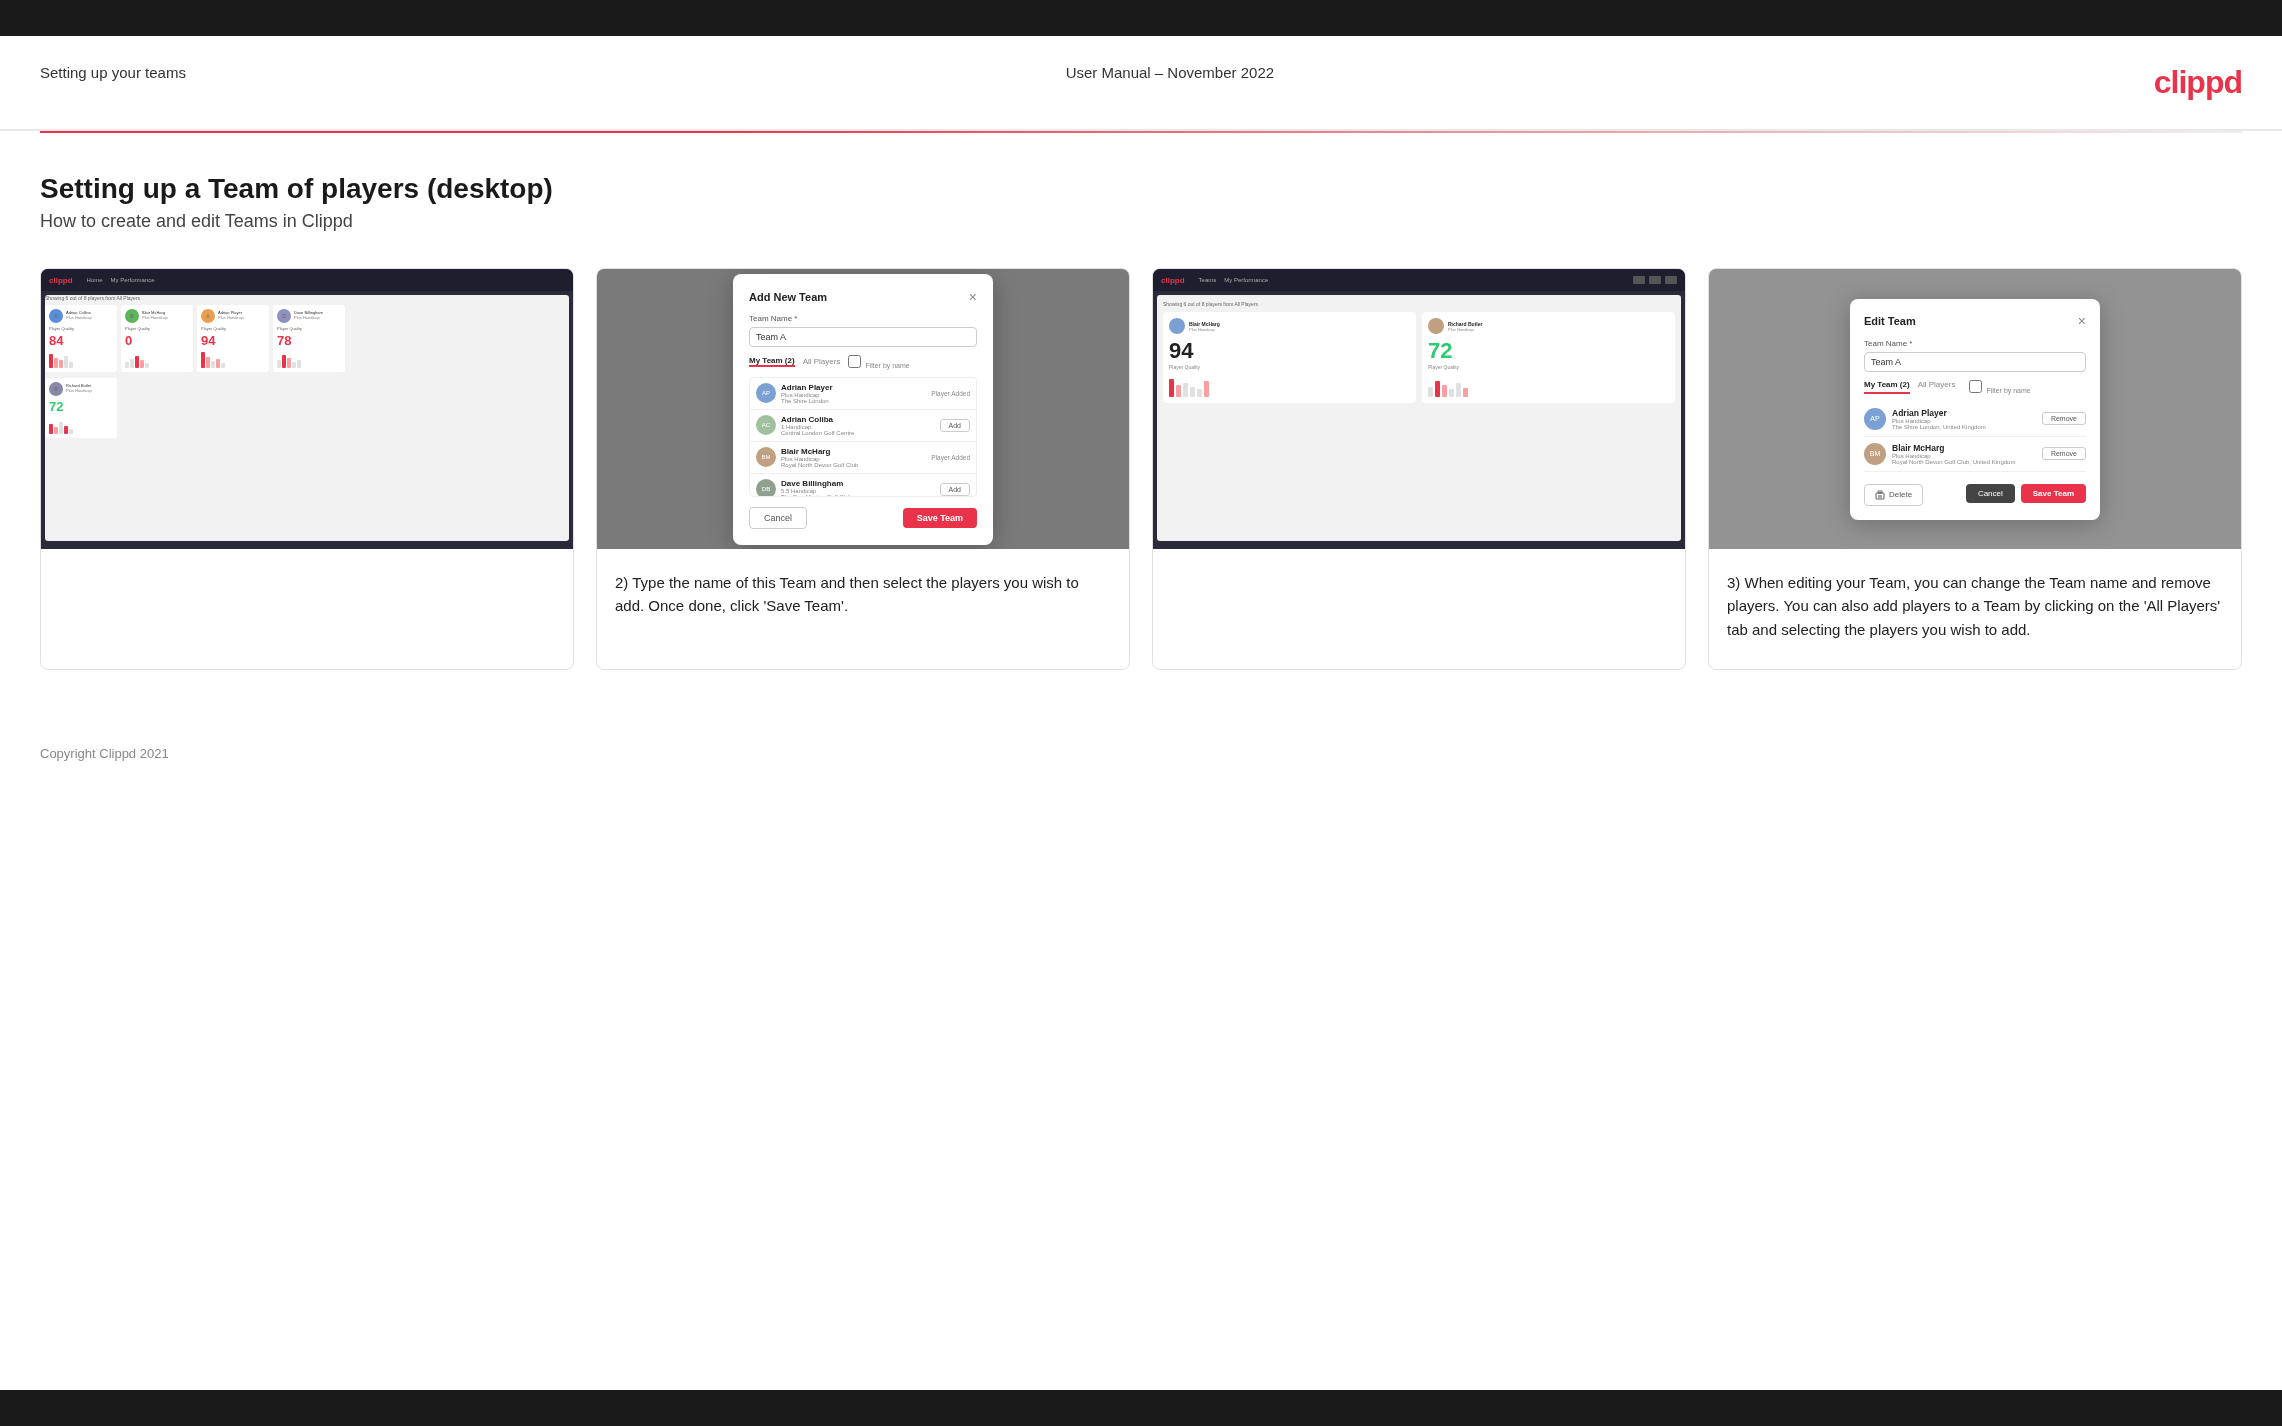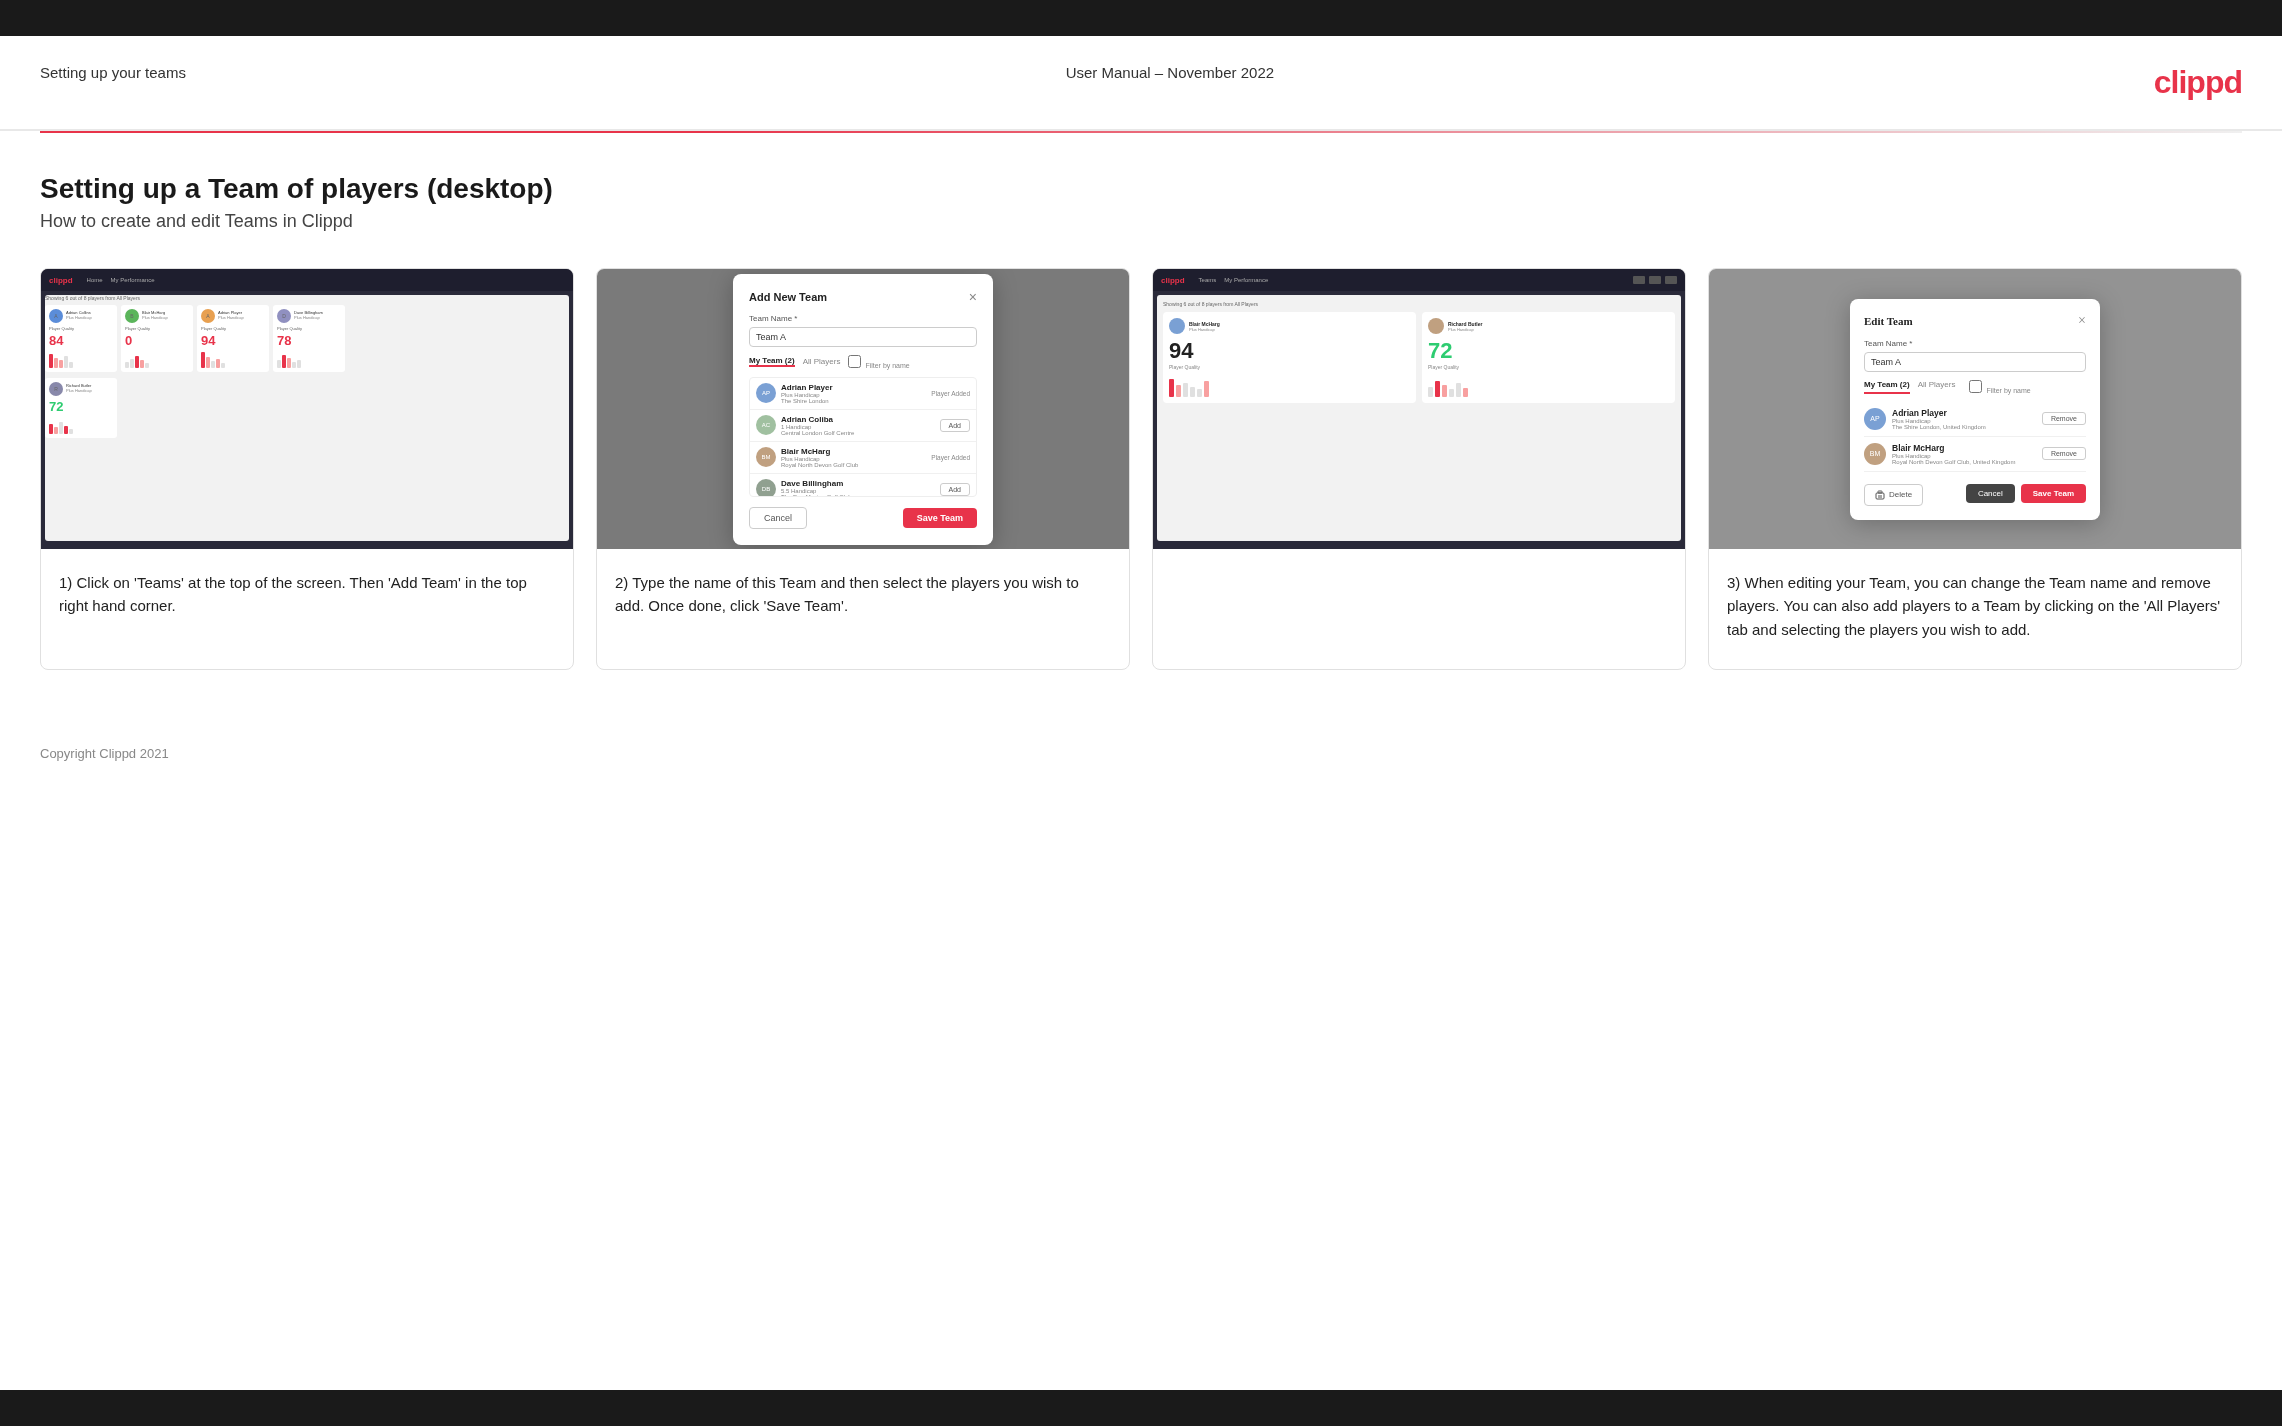--- a/index.html
+++ b/index.html
@@ -355,21 +355,20 @@
       border-radius: 8px;
       width: 250px;
       padding: 14px;
       box-shadow: 0 4px 24px rgba(0,0,0,0.25);
     }
     .edit-modal-header {
       display: flex;
       justify-content: space-between;
       align-items: center;
       margin-bottom: 10px;
-      font-family: Liberation Serif, serif;
     }
     .edit-modal-title { font-size: 11px; font-weight: 600; }
     .edit-modal-close { font-size: 14px; color: #888; }
     .edit-modal-input {
       width: 100%;
       border: 1px solid #ccc;
       border-radius: 4px;
       padding: 4px 6px;
       font-size: 9px;
       color: #333;
@@ -602,21 +601,20 @@
                   <div class="ss1-bar pink" style="height:7px;"></div>
                   <div class="ss1-bar" style="height:12px;"></div>
                   <div class="ss1-bar red" style="height:8px;"></div>
                   <div class="ss1-bar" style="height:5px;"></div>
                 </div>
               </div>
             </div>
           </div>
         </div>
       </div>
-      <div class="card-text">1) Click on 'Teams' at the top of the screen. Then 'Add Team' in the top right hand corner.</div>
     </div>
 
     <div class="card">
       <div class="card-screenshot">
         <div class="ss2">
           <div class="modal-box">
             <div class="modal-header">
               <span class="modal-title">Add New Team</span>
               <span class="modal-close">×</span>
             </div>

